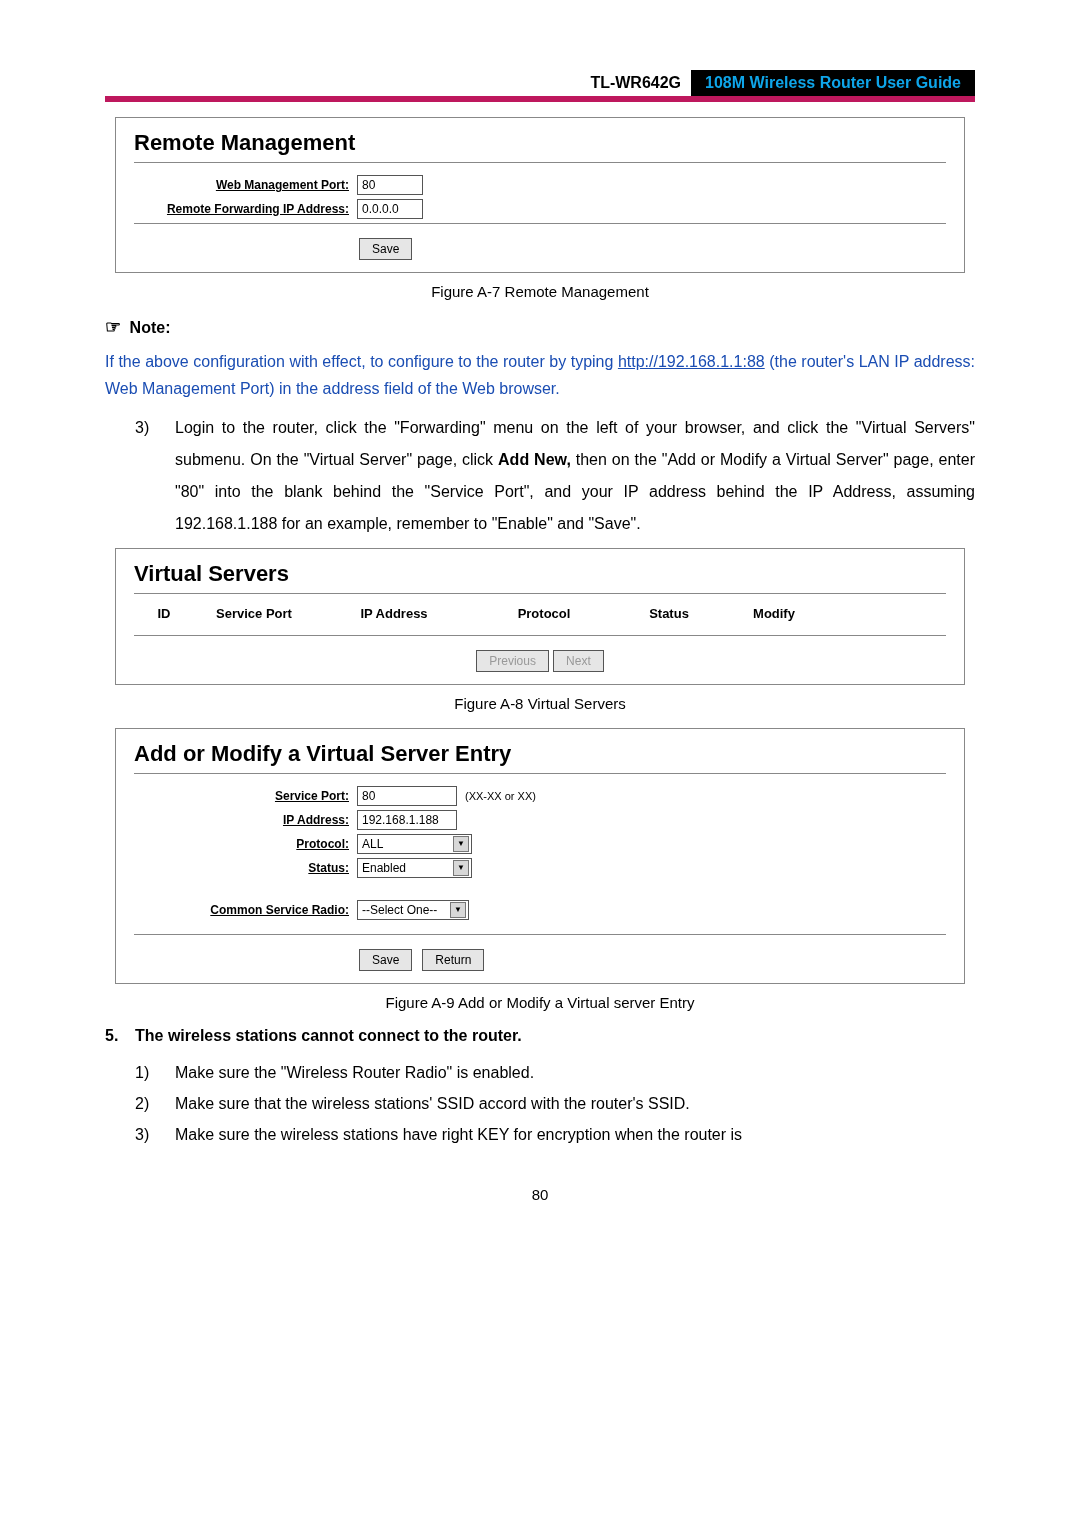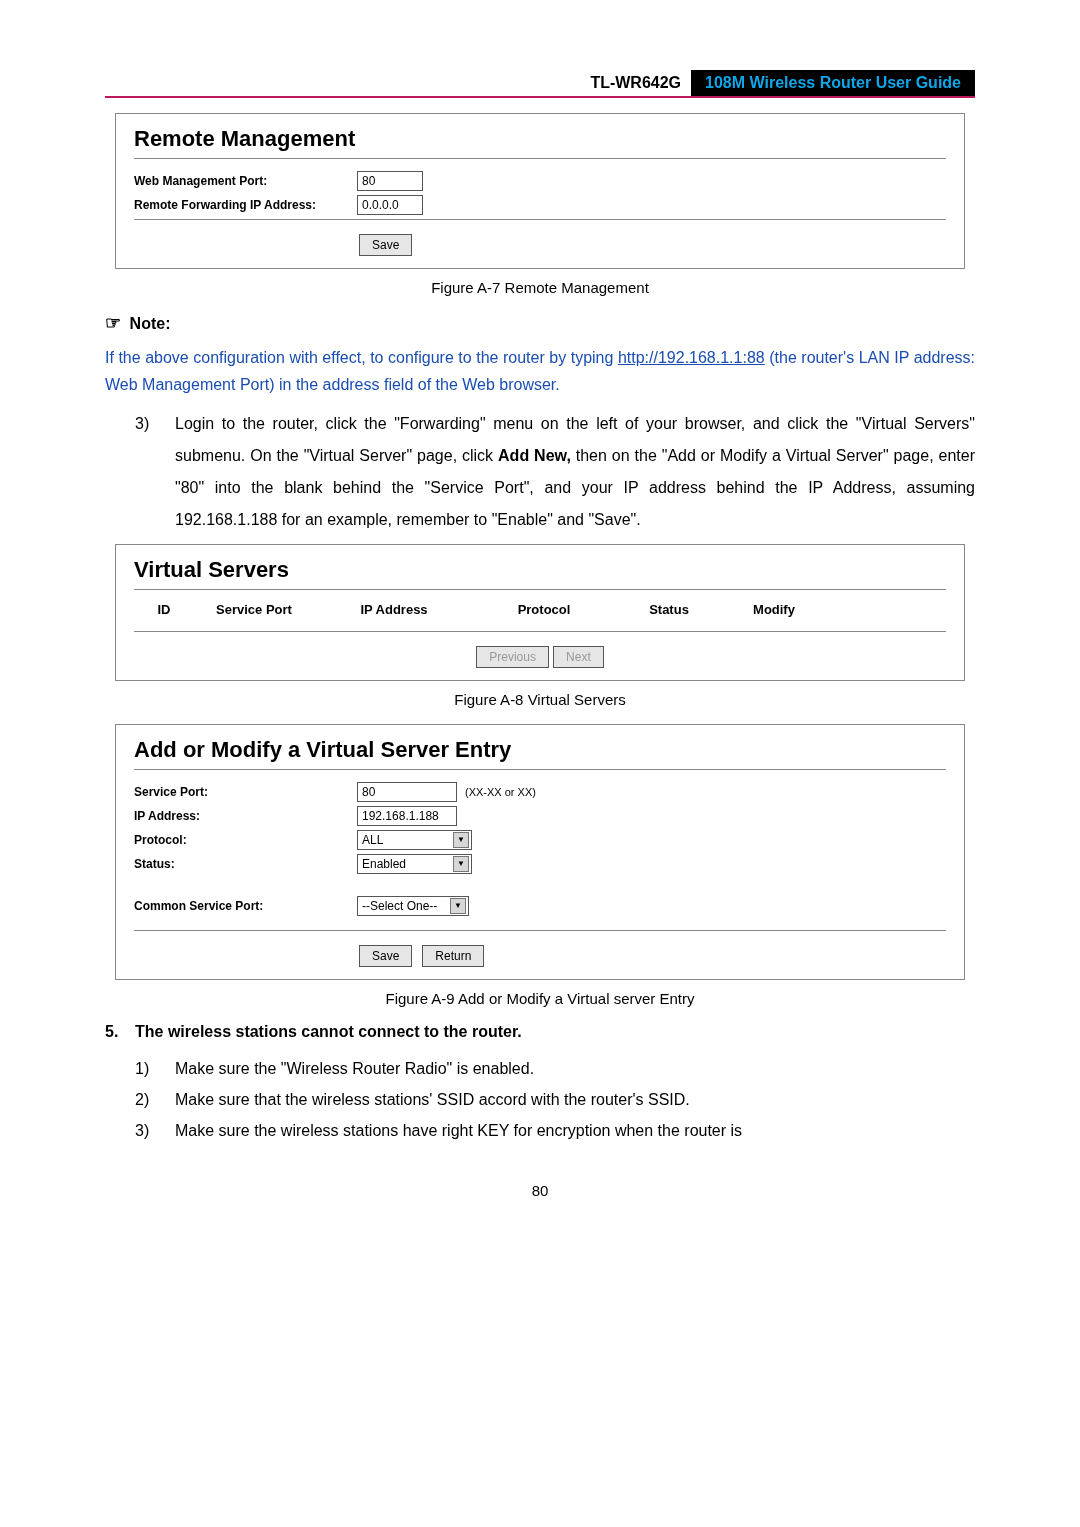--- a/index.html
+++ b/index.html
@@ -10,21 +10,21 @@
     font-size: 15px;
     color: #000;
   }
   .page {
     width: 1080px;
     margin: 0 auto;
     padding: 70px 105px 40px 105px;
     box-sizing: border-box;
   }
   .hdr {
-    border-bottom: 2px solid #be185d;
+    border-bottom: 6px solid #be185d;
     padding-bottom: 0;
     margin-bottom: 15px;
     display: flex;
     justify-content: flex-end;
   }
   .hdr-model {
     background: #fff;
     font-weight: bold;
     font-size: 16px;
     padding: 4px 10px 4px 20px;
@@ -52,24 +52,25 @@
     border-top: 1px solid #888;
     margin: 2px 0 12px 0;
   }
   .form-row {
     display: flex;
     align-items: center;
     margin: 4px 0;
   }
   .form-row .lbl {
     width: 215px;
-    text-align: left;
+    text-align: right;
     font-weight: bold;
     font-size: 12px;
     padding-right: 8px;
+    text-decoration: underline;
   }
   .tinput {
     border: 1px solid #555;
     height: 20px;
     font-size: 12px;
     padding: 8px 4px;
     width: 66px;
     box-sizing: border-box;
   }
   .tinput.mid { width: 100px; }
@@ -286,21 +287,21 @@
     </div>
     <div class="form-row">
       <div class="lbl">Status:</div>
       <div class="select">
         <span>Enabled</span>
         <span class="arrow">▼</span>
       </div>
     </div>
     <div style="height:14px"></div>
     <div class="form-row">
-      <div class="lbl">Common Service Port:</div>
+      <div class="lbl">Common Service Radio:</div>
       <div class="select" style="width:112px">
         <span>--Select One--</span>
         <span class="arrow">▼</span>
       </div>
     </div>
     <hr style="margin-top:14px;">
     <div class="btn-row">
       <button class="btn">Save</button>
       <button class="btn">Return</button>
     </div>

